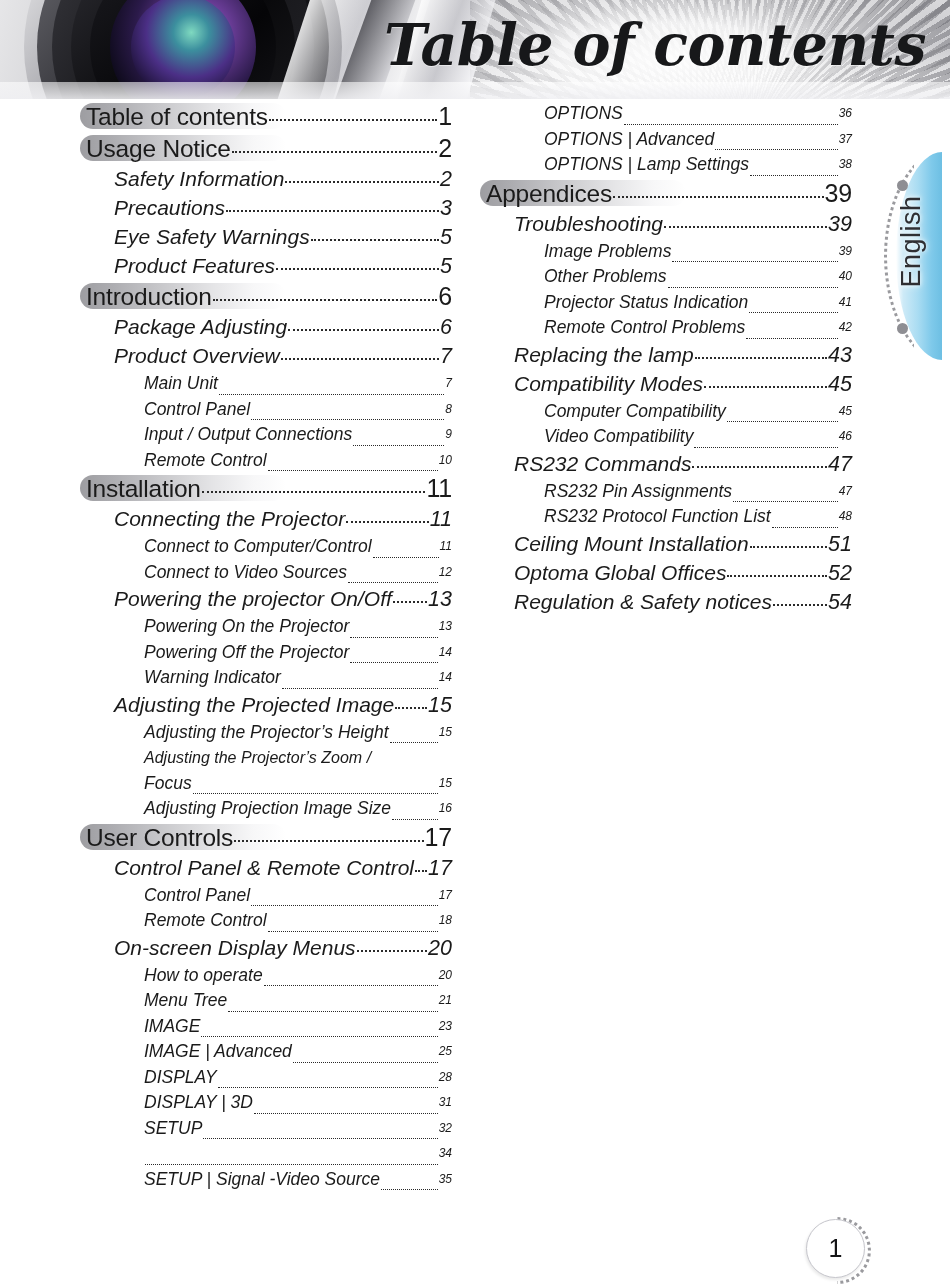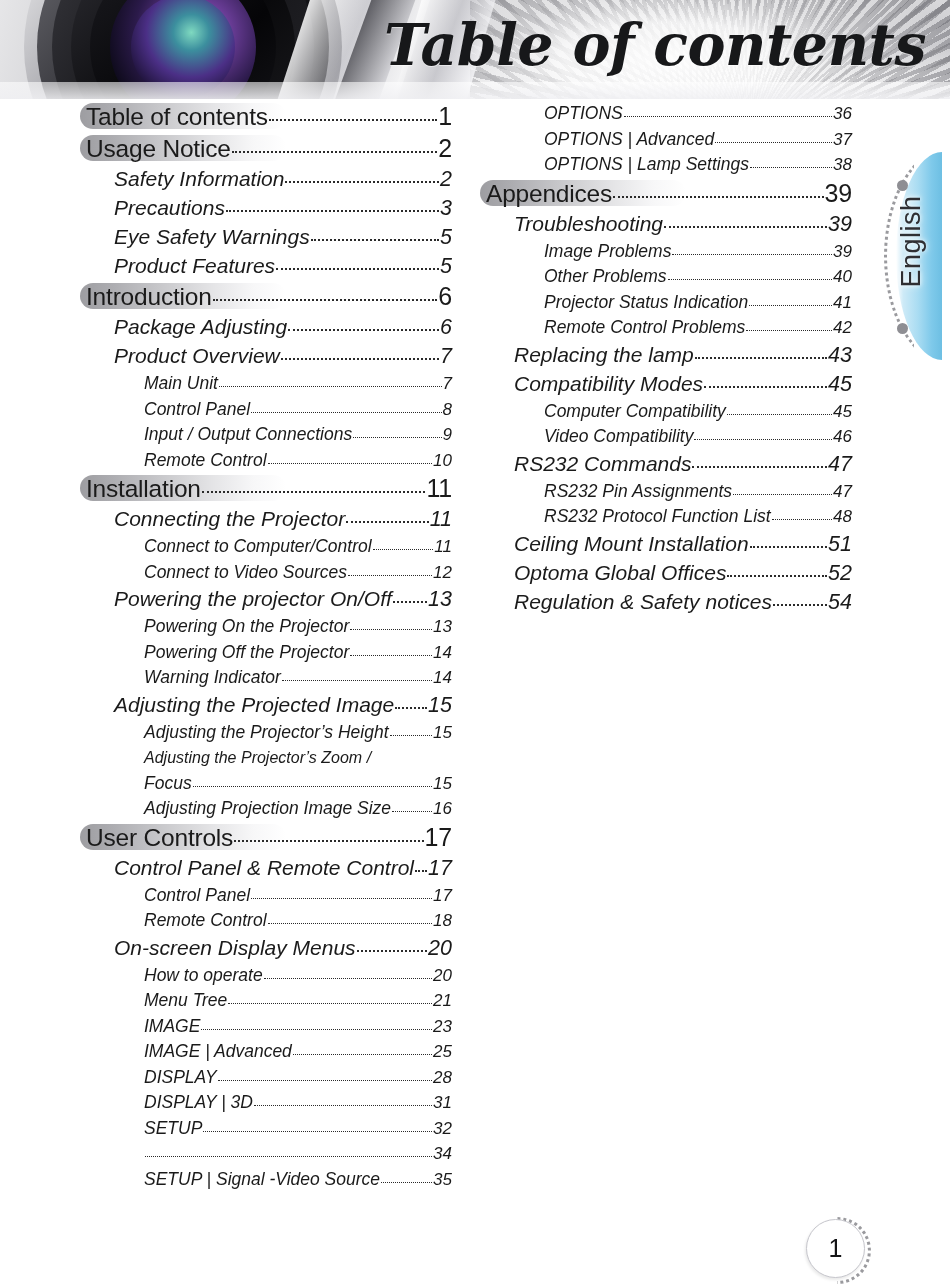--- a/index.html
+++ b/index.html
@@ -120,23 +120,23 @@
   .lvl1 .row .dots { border-bottom-width:2.4px; top:-4px; }
   .lvl1 .row .pg { font-size:25px; }
 
   
   .lvl2 { margin:0 0 1px 0; padding-left:28px; }
   .lvl2 .row { font-size:21px; line-height:28px; font-style:italic; }
   .lvl2 .row .pg { font-size:21.5px; }
 
   
   .lvl3 { margin:0; padding-left:58px; }
-  .lvl3 .row { font-size:17.5px; line-height:25.5px; font-style:italic; }
+  .lvl3 .row { font-size:17.5px; line-height:25.5px; font-style:italic;align-items:flex-end; }
   .lvl3 .row .dots { border-bottom-width:1.8px; top:-2px; }
-  .lvl3 .row .pg { font-size:17px; }
+  .lvl3 .row .pg { font-size:12px; }
 
   
   .lvl3.wrap { position:relative; }
   .lvl3.wrap .firstline {
     font-size:16px; line-height:25.5px; font-style:italic; white-space:nowrap;
   }
 
   
   #side-tab { position:absolute; left:880px; top:152px; width:62px; height:208px; }
   .tab-shape {

